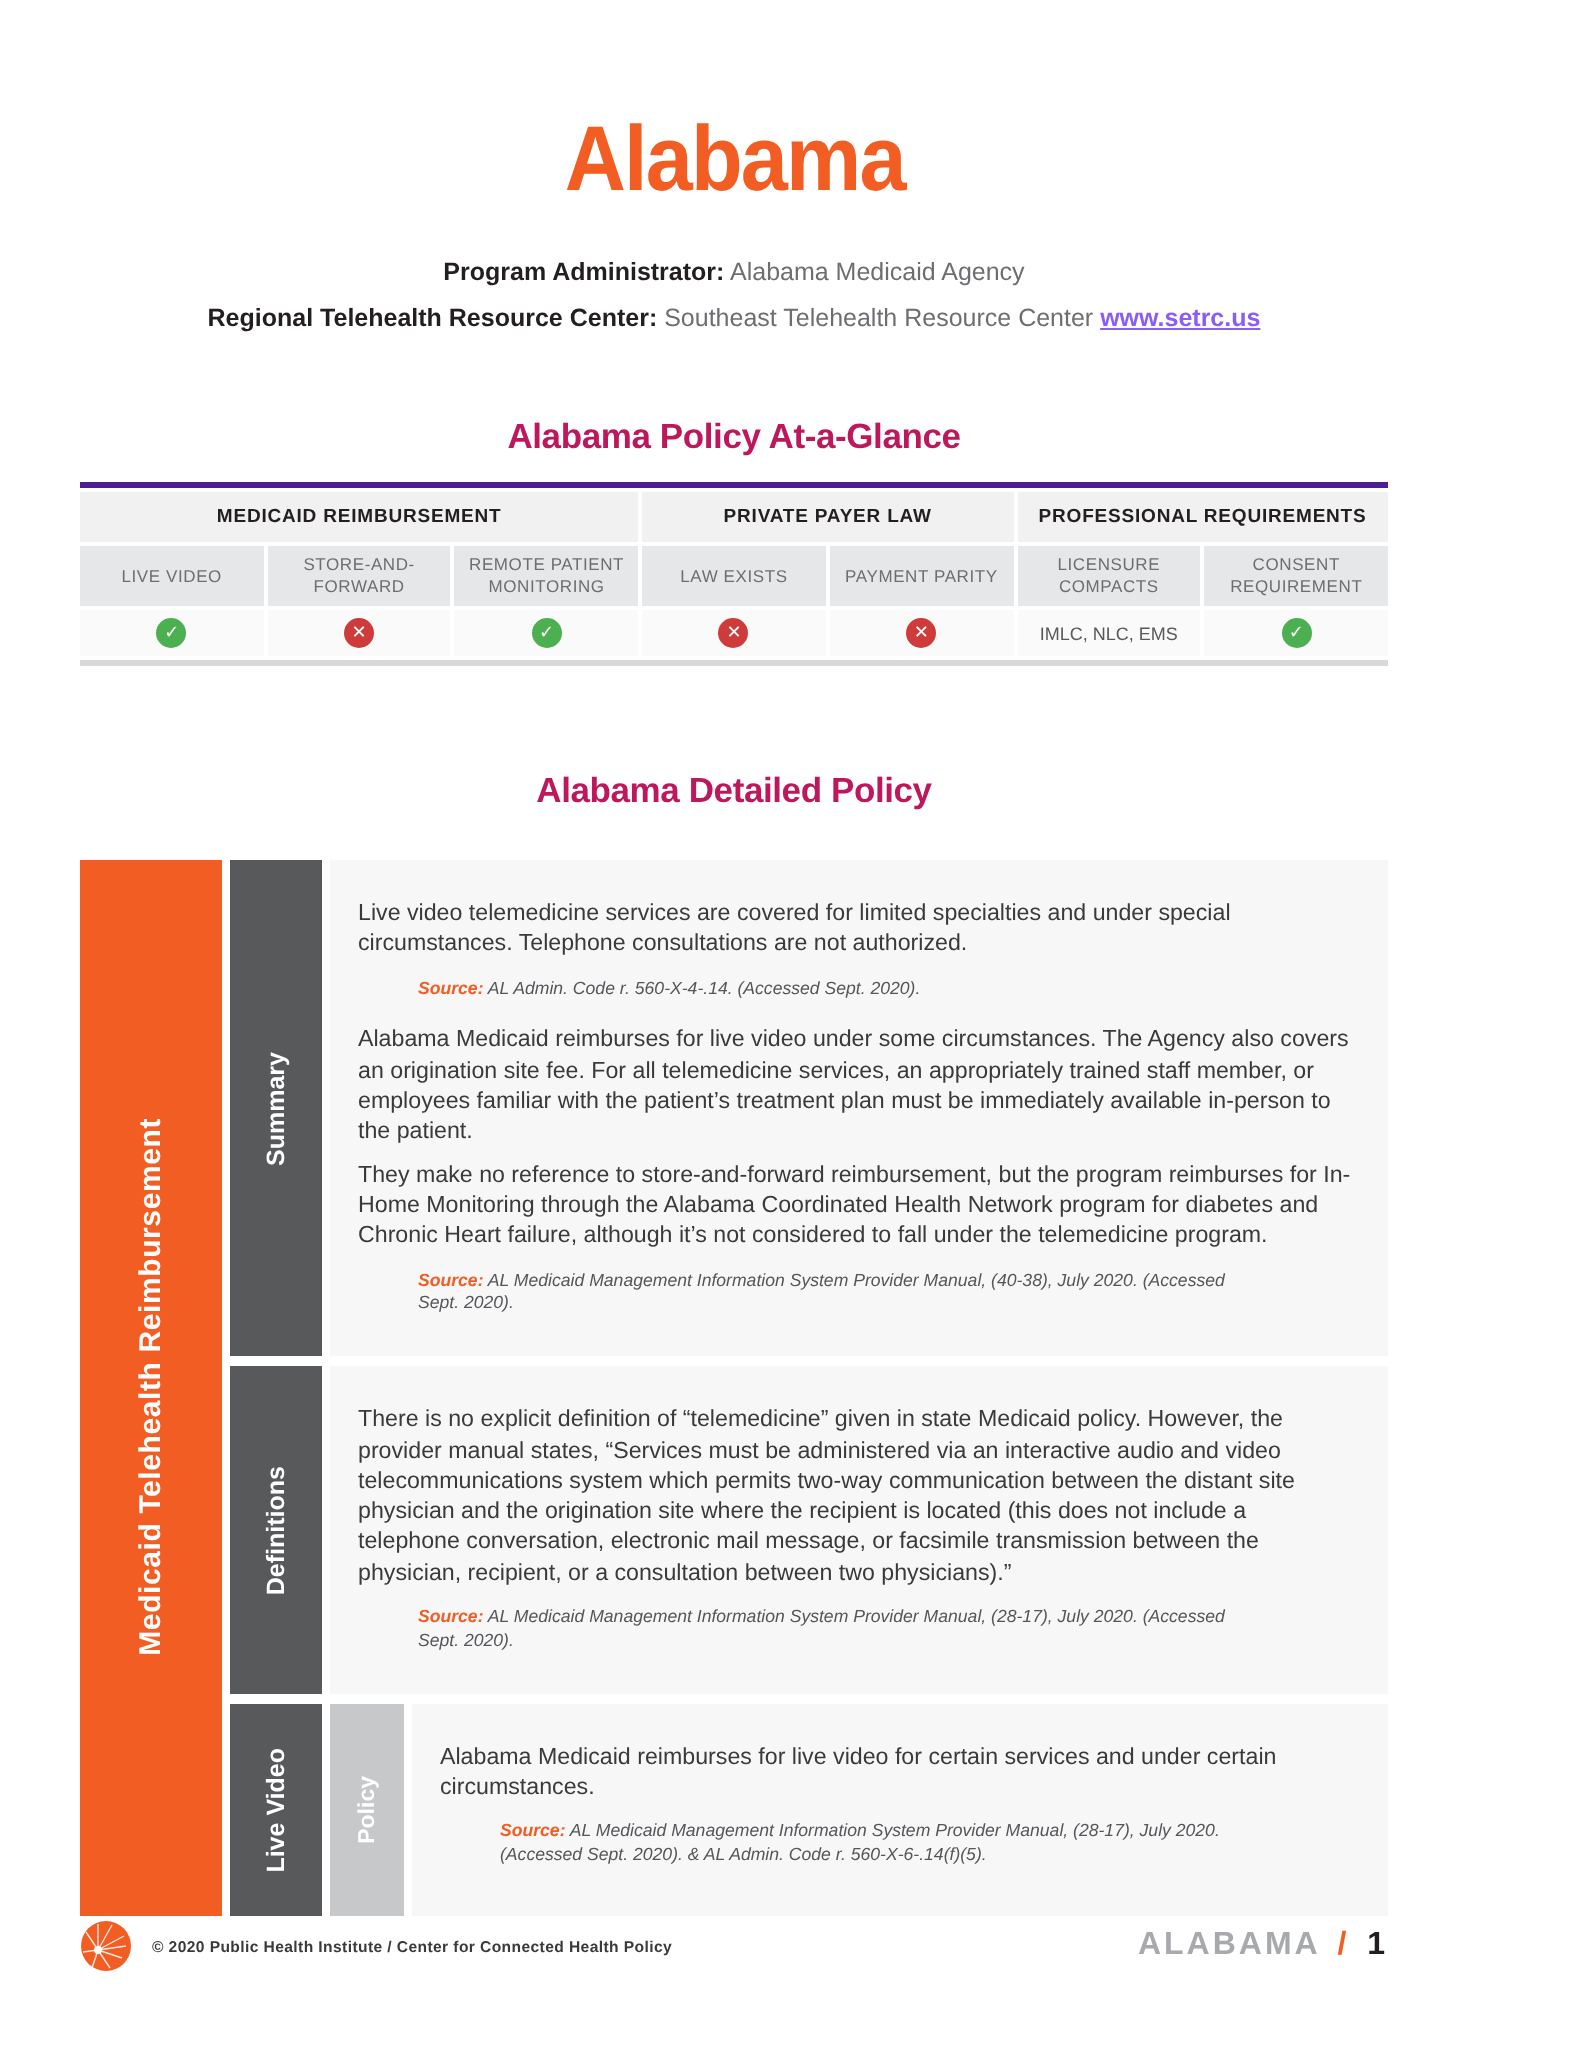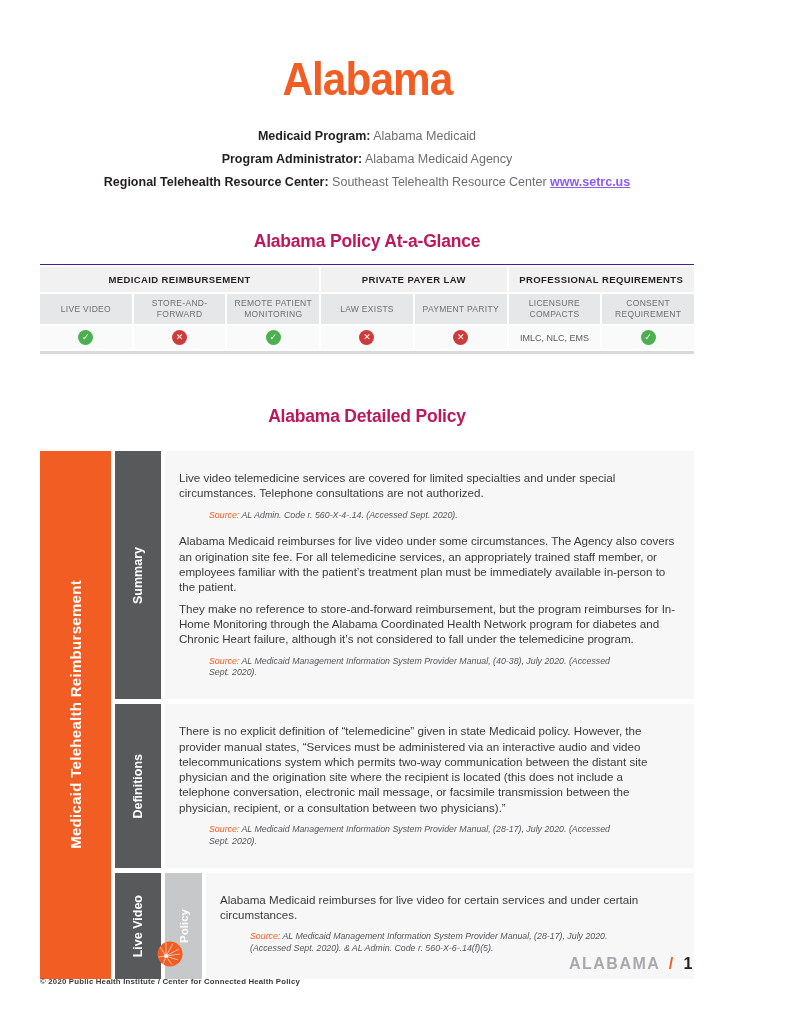--- a/index.html
+++ b/index.html
@@ -20,21 +20,21 @@
   .info-line { font-size:12.5px; margin:9px 0; color:#6d6e71; }
   .info-line b { color:#231f20; font-weight:700; }
   .info-link { color:#8b5cf6; font-weight:700; text-decoration:underline; }
 
   
   .section-heading {
     text-align:center; font-size:17.5px; font-weight:800; color:#be185d;
     letter-spacing:-0.2px;
   }
   .glance-heading { margin-top:42px; margin-bottom:12px; }
-  .glance-wrap { border-top:1px solid #4c1d95; border-bottom:3px solid #d9d9d9; padding:2px 0; }
+  .glance-wrap { border-top:3px solid #4c1d95; border-bottom:3px solid #d9d9d9; padding:2px 0; }
   .glance-table { display:grid; grid-template-columns:repeat(7,1fr); gap:2px; background:#ffffff; }
   .g-group {
     background:#f1f1f2; color:#231f20; font-weight:700; font-size:9.5px;
     letter-spacing:0.4px; display:flex; align-items:center; justify-content:center;
     height:25px; text-transform:uppercase;
   }
   .g-sub {
     background:#e6e7e8; color:#6d6e71; font-size:8.5px; letter-spacing:0.3px;
     display:flex; align-items:center; justify-content:center; text-align:center;
     min-height:30px; padding:2px 6px; line-height:1.25; text-transform:uppercase;
@@ -68,45 +68,41 @@
   .dsublabel .vtext { font-size:11.5px; }
   .dcontent { flex:1; background:#f7f7f7; padding:13px 18px 8px 14px; }
   .row-summary { min-height:236px; }
   .row-definitions { min-height:148px; }
   .row-livevideo { min-height:106px; }
   .block-text { font-size:11.6px; line-height:1.32; color:#3a3a3a; margin:6px 0 4px; }
   .source-line {
     font-size:8.8px; font-style:italic; color:#55565a; line-height:1.35;
     margin:9px 0 12px 30px; padding-right:60px;
   }
-  .source-label { color:#F15D22; font-weight:400; }
+  .source-label { color:#F15D22; font-weight:700; }
 
   
   .footer {
     position:absolute; left:40px; right:40px; bottom:38px;
     display:flex; align-items:center; justify-content:space-between;
   }
-  .footer-left { display:flex; align-items:center; gap:10px;flex-direction:column; }
+  .footer-left { display:flex; align-items:center; gap:10px; }
   .copyright { font-size:7.8px; font-weight:700; color:#3a3a3a; letter-spacing:0.2px; }
   .pageref { font-size:16px; font-weight:700; letter-spacing:1.5px; }
   .pageref .state { color:#a7a9ac; }
   .pageref .sep { color:#F15D22; padding:0 3px; }
   .pageref .num { color:#231f20; }
 </style>
 </head>
 <body>
 
 <div class="page">
 
   <div class="hdr">
     <div class="title">Alabama</div>
-    <div class="info-line">
-      <b>Medicaid Program:</b>
-      <span>Alabama Medicaid</span>
-    </div>
     <div class="info-line">
       <b>Program Administrator:</b>
       <span>Alabama Medicaid Agency</span>
     </div>
     <div class="info-line">
       <b>Regional Telehealth Resource Center:</b>
       <span>Southeast Telehealth Resource Center</span>
       <a href="#" class="info-link">www.setrc.us</a>
     </div>
   </div>

